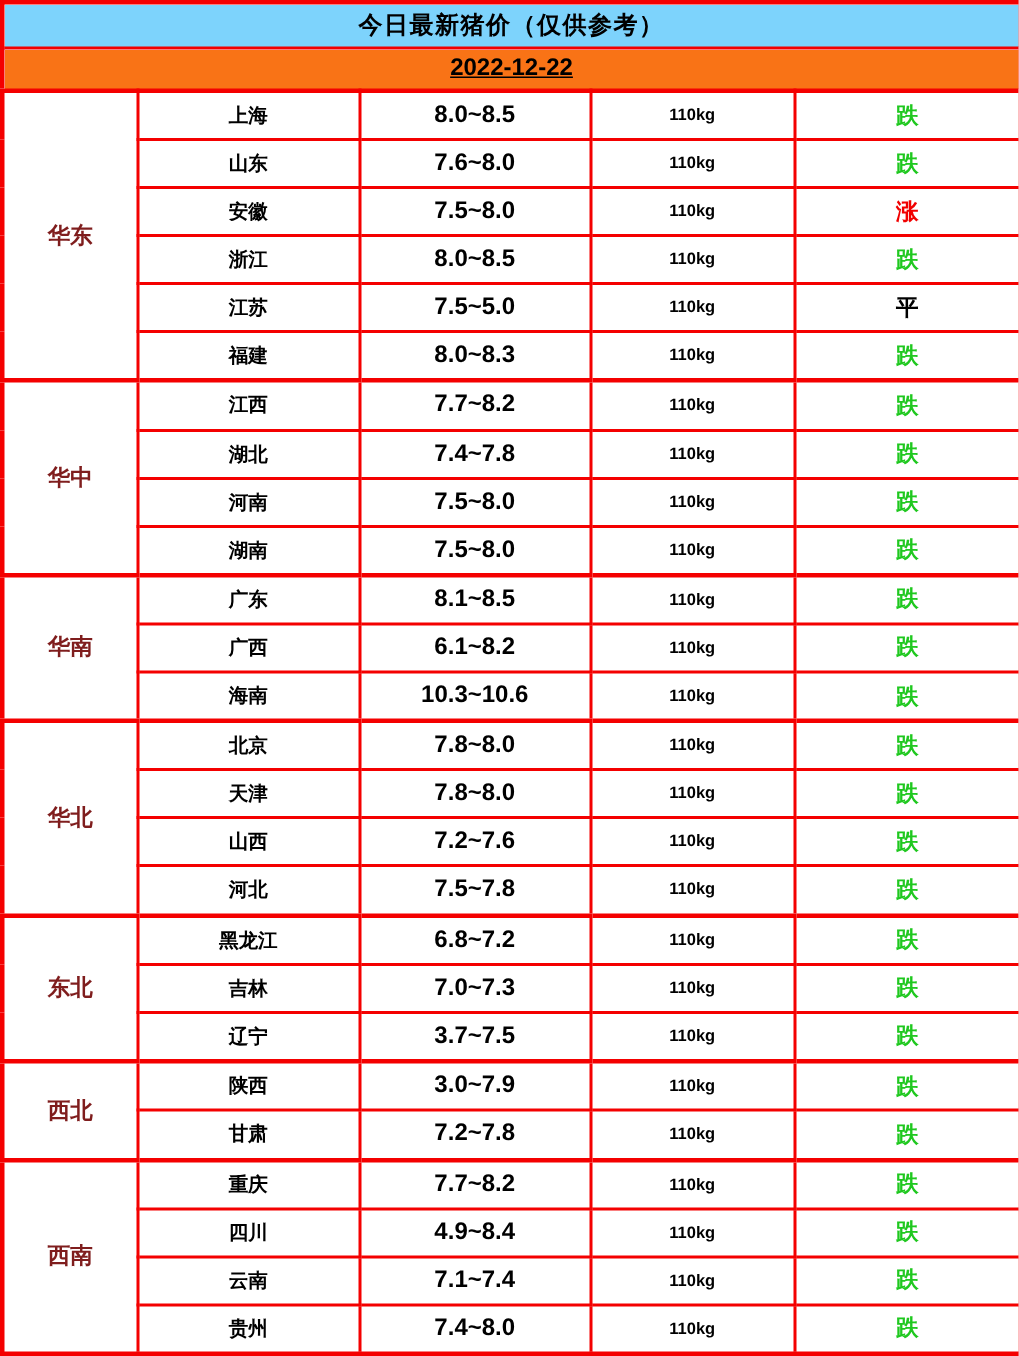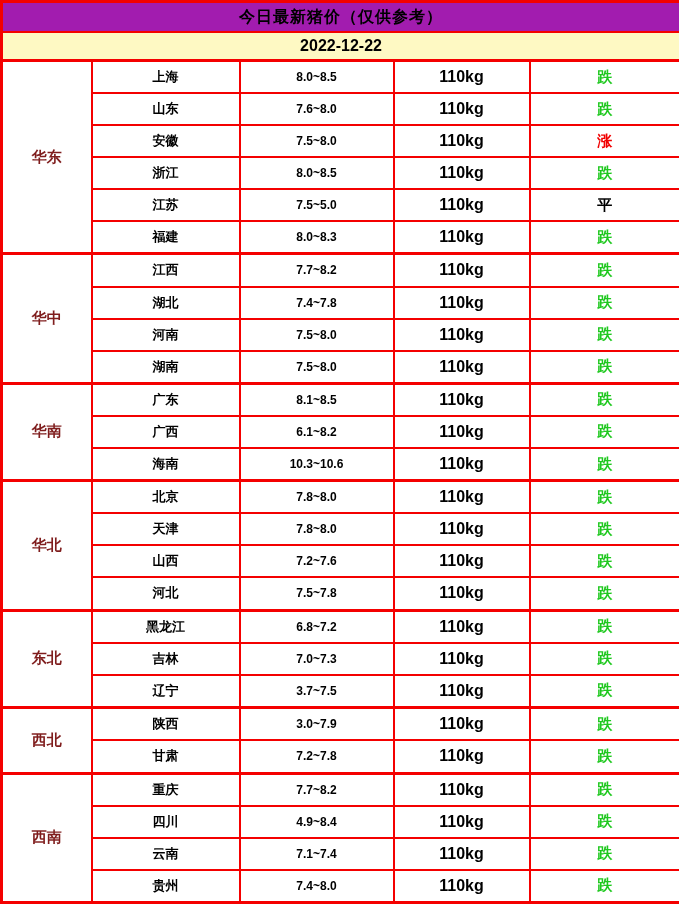--- a/index.html
+++ b/index.html
@@ -23,54 +23,55 @@
   }
   table.price-table td {
     border: 2px solid #f40000;
     text-align: center;
     vertical-align: middle;
     padding: 0;
     overflow: hidden;
     white-space: nowrap;
   }
   tr.title-row td {
-    background: #a21caf;
+    background: #7dd3fc;
     color: #000000;
     font-weight: bold;
     font-size: 16px;
     height: 28px;
     letter-spacing: 1px;
   }
   tr.date-row td {
-    background: #fef9c3;
+    background: #f97316;
     color: #000000;
     font-weight: bold;
     font-size: 16px;
     height: 26px;
     border-bottom-width: 3px;
+    text-decoration: underline;
   }
   td.region-cell {
     font-weight: bold;
     font-size: 15px;
     color: #7f1d1d;
     border-left-width: 3px;
   }
   td.province-cell {
     font-weight: bold;
     font-size: 13px;
     color: #000000;
   }
   td.price-cell {
     font-weight: bold;
-    font-size: 12px;
+    font-size: 16px;
     color: #000000;
   }
   td.weight-cell {
     font-weight: bold;
-    font-size: 16px;
+    font-size: 11px;
     color: #000000;
   }
   td.trend-cell {
     font-weight: bold;
     font-size: 15px;
   }
   tr.group-start td {
     border-top-width: 3px;
   }
   td.trend-cell { border-right-width: 3px; }

